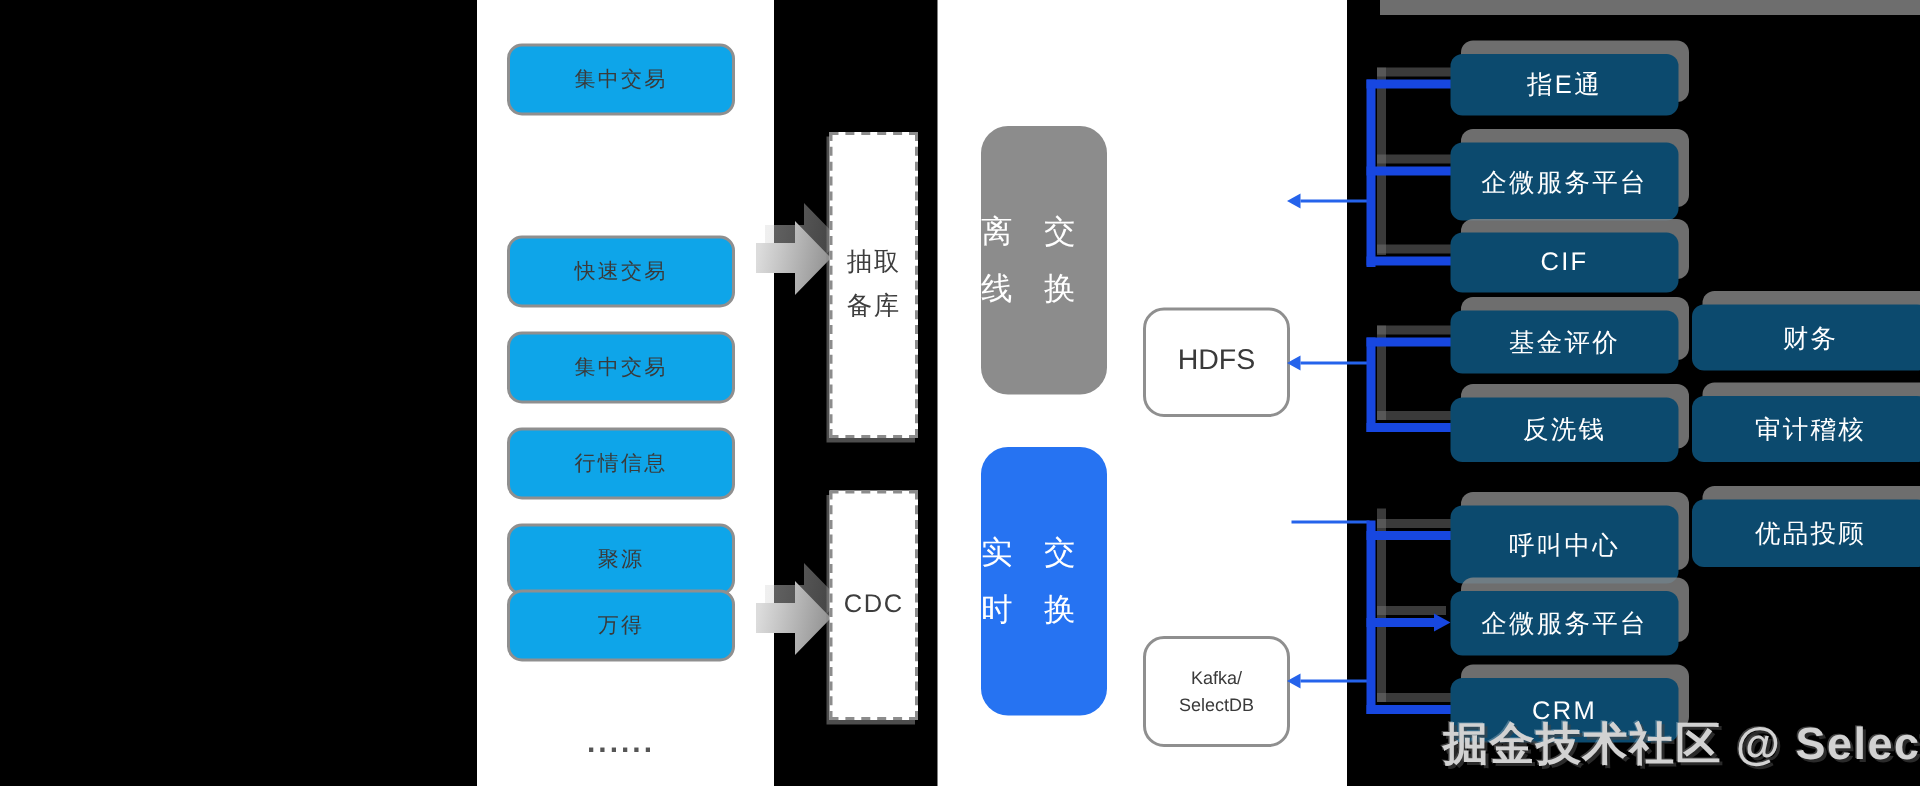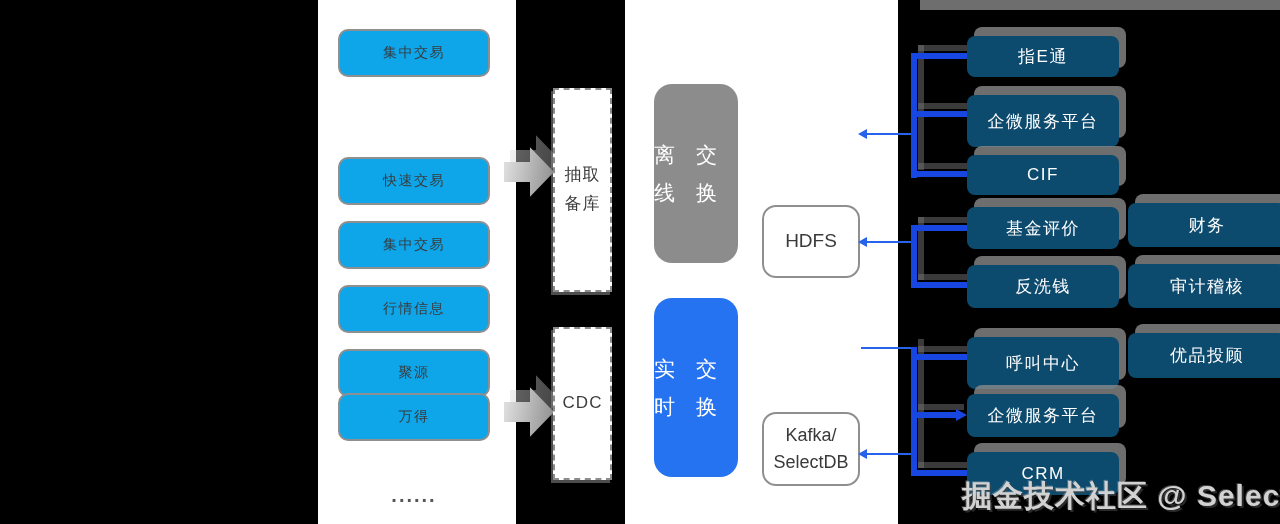--- a/index.html
+++ b/index.html
@@ -93,21 +93,21 @@
   <div class="bigbox" id="box-offline">
     <span>离线</span>
     <span>交换</span>
   </div>
   <div class="bigbox" id="box-realtime">
     <span>实时</span>
     <span>交换</span>
   </div>
 
   <div class="outbox" style="top:205px;height:73px;font-size:19px">HDFS</div>
-  <div class="outbox" style="top:412px;height:74px;font-size:18px">
+  <div class="outbox" style="top:424px;height:74px;font-size:12px">
     <span>Kafka/</span>
     <span>SelectDB</span>
   </div>
 
   <div class="thin" style="left:867px;top:133px;width:46px"></div>
   <div class="arrow-left" style="left:858px;top:129px"></div>
   <div class="thin" style="left:867px;top:241px;width:46px"></div>
   <div class="arrow-left" style="left:858px;top:237px"></div>
   <div class="thin" style="left:861px;top:347px;width:52px"></div>
   <div class="thin" style="left:867px;top:453px;width:46px"></div>

